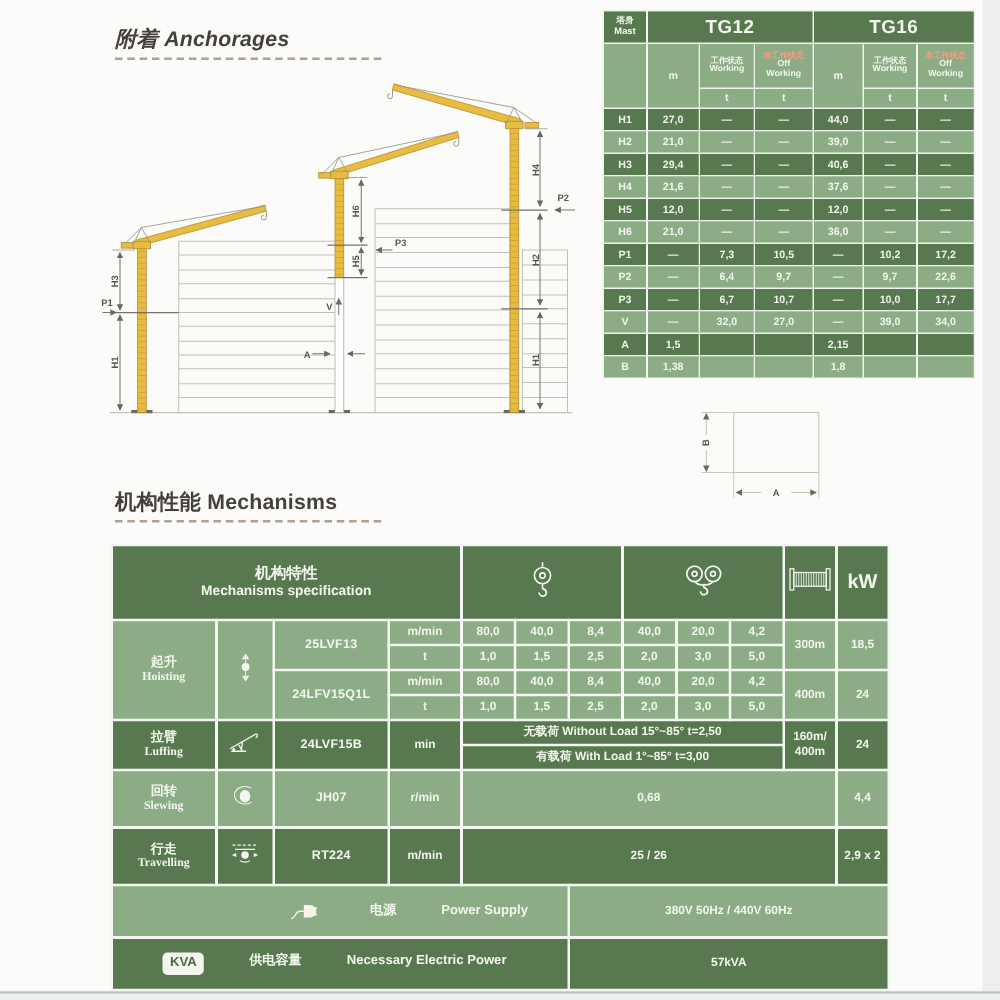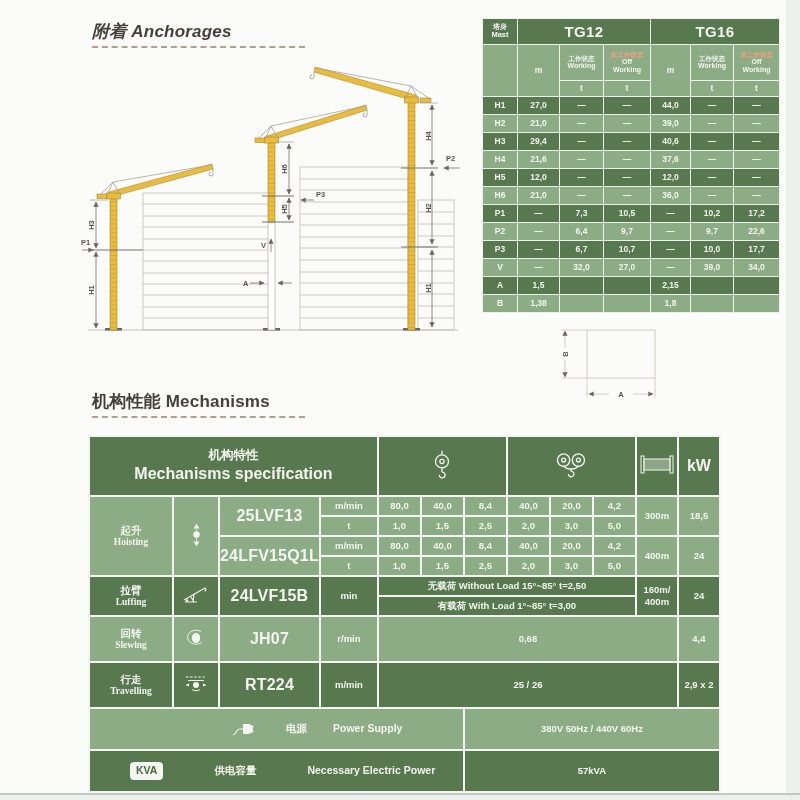--- a/index.html
+++ b/index.html
@@ -18,48 +18,48 @@
 
   
   table{border-collapse:collapse;table-layout:fixed;}
   td{padding:0;text-align:center;vertical-align:middle;color:#f3f6ee;font-weight:700;overflow:hidden;}
   .dark{background:#587850;}
   .light{background:#8cac85;}
   tr.dark td{background:#587850;}
   tr.light td{background:#8cac85;}
 
   
-  .anch{position:absolute;left:482px;top:18px;}
+  .anch{position:absolute;left:482px;top:8px;}
   .anch td{border:1.5px solid #edf2ea;font-size:8.5px;line-height:1.15;}
   .anch tr.ha{height:26px;}
   .anch tr.hb{height:36px;}
   .anch tr.hc{height:16px;}
   .anch tbody tr{height:18px;}
   .anch .corner .zh{font-size:7px;}
   .anch .corner .en{font-size:7.5px;}
   .anch .grp{font-size:15px;letter-spacing:.4px;}
   .anch .zh{font-size:6.5px;}
   .anch .en{font-size:7px;}
   .anch .offzh{color:#f0a183;}
 
   
   .mech{position:absolute;left:88px;top:435px;}
   .mech td{border:2px solid #f3f6f1;font-size:9.5px;line-height:1.25;}
   .mech tr.mh{height:60px;}
   .mech tr.r20{height:20px;}
   .mech tr.r46{height:46px;}
   .mech tr.r42{height:42px;}
   .mech .tzh{font-size:12.5px;}
-  .mech .ten{font-size:16px;}
+  .mech .ten{font-size:11px;}
   .mech .czh{font-size:10.5px;}
   .mech .cen{font-size:9.5px;font-family:Liberation Serif, serif;}
-  .mech .model{font-size:16px;letter-spacing:.2px;}
+  .mech .model{font-size:10px;letter-spacing:.2px;}
   .mech .kwh{font-size:16px;}
-  .mech .flexlab{display:flex;align-items:center;justify-content:flex-start;padding-left:140px;gap:26px;}
-  .mech .flexlab2{display:flex;align-items:center;justify-content:flex-start;padding-left:40px;gap:51px;}
+  .mech .flexlab{display:flex;align-items:center;justify-content:flex-start;padding-left:140px;gap:36px;}
+  .mech .flexlab2{display:flex;justify-content:flex-start;padding-left:40px;gap:36px;}
   .mech .flexlab span,.mech .flexlab2 span{font-size:10.5px;}
   .badge{background:#f3f6ee;color:#4c6a45;border-radius:4px;padding:2px 6px;font-size:10px;font-weight:700;}
 
   
   .diagram{position:absolute;left:80px;top:48px;}
   .footprint{position:absolute;left:545px;top:318px;}
   .dimtext{font-size:7.5px;font-weight:600;fill:#5a564e;font-family:"Liberation Sans","DejaVu Sans",sans-serif;}
 </style>
 </head>
 <body>

